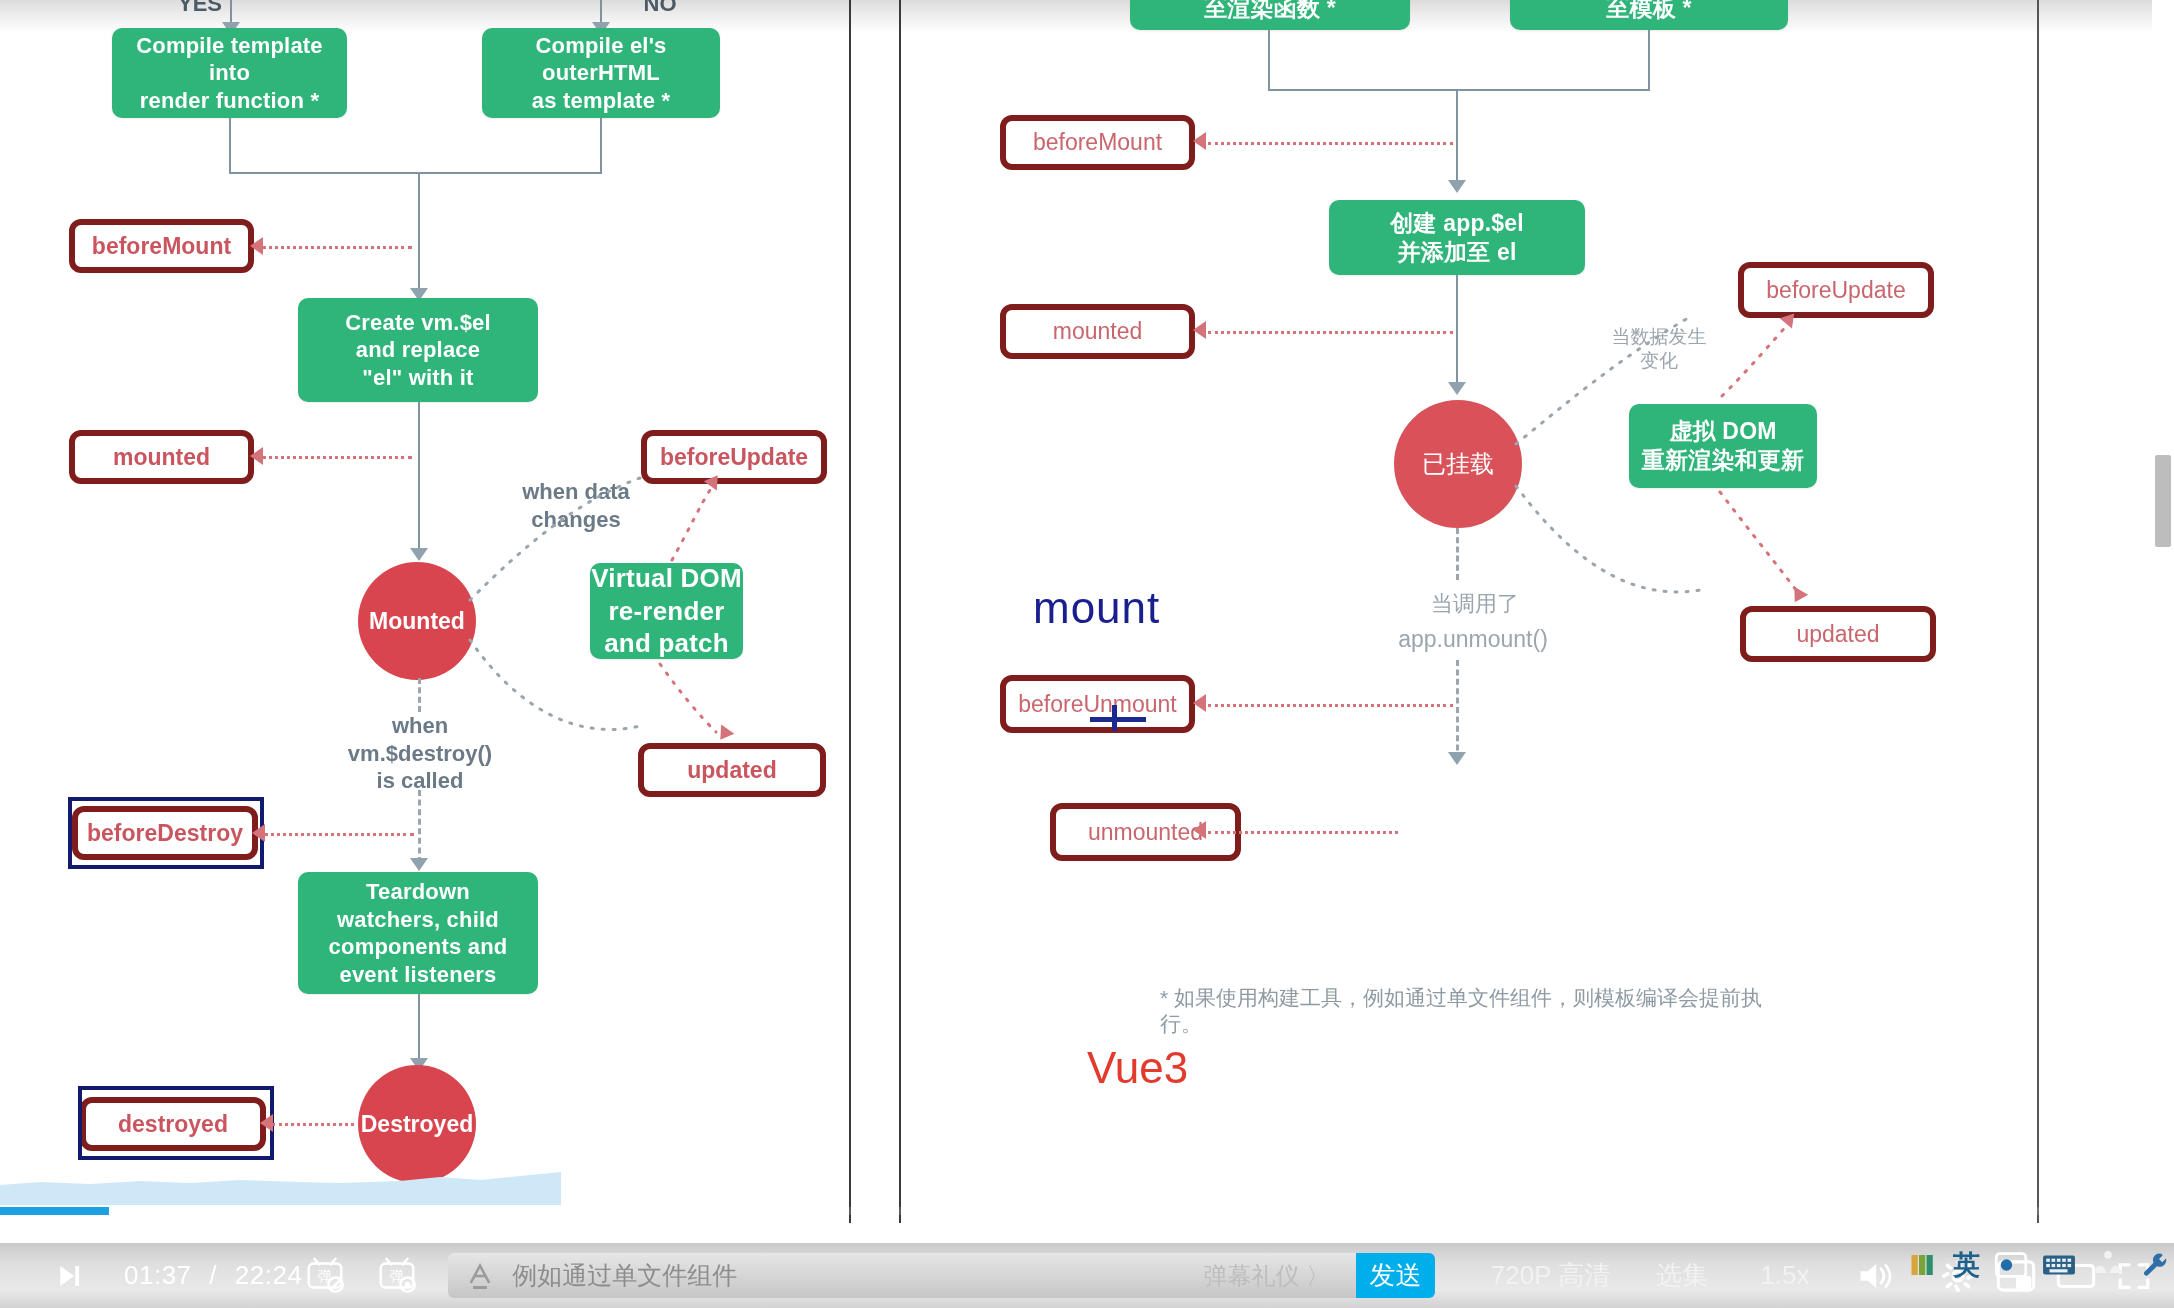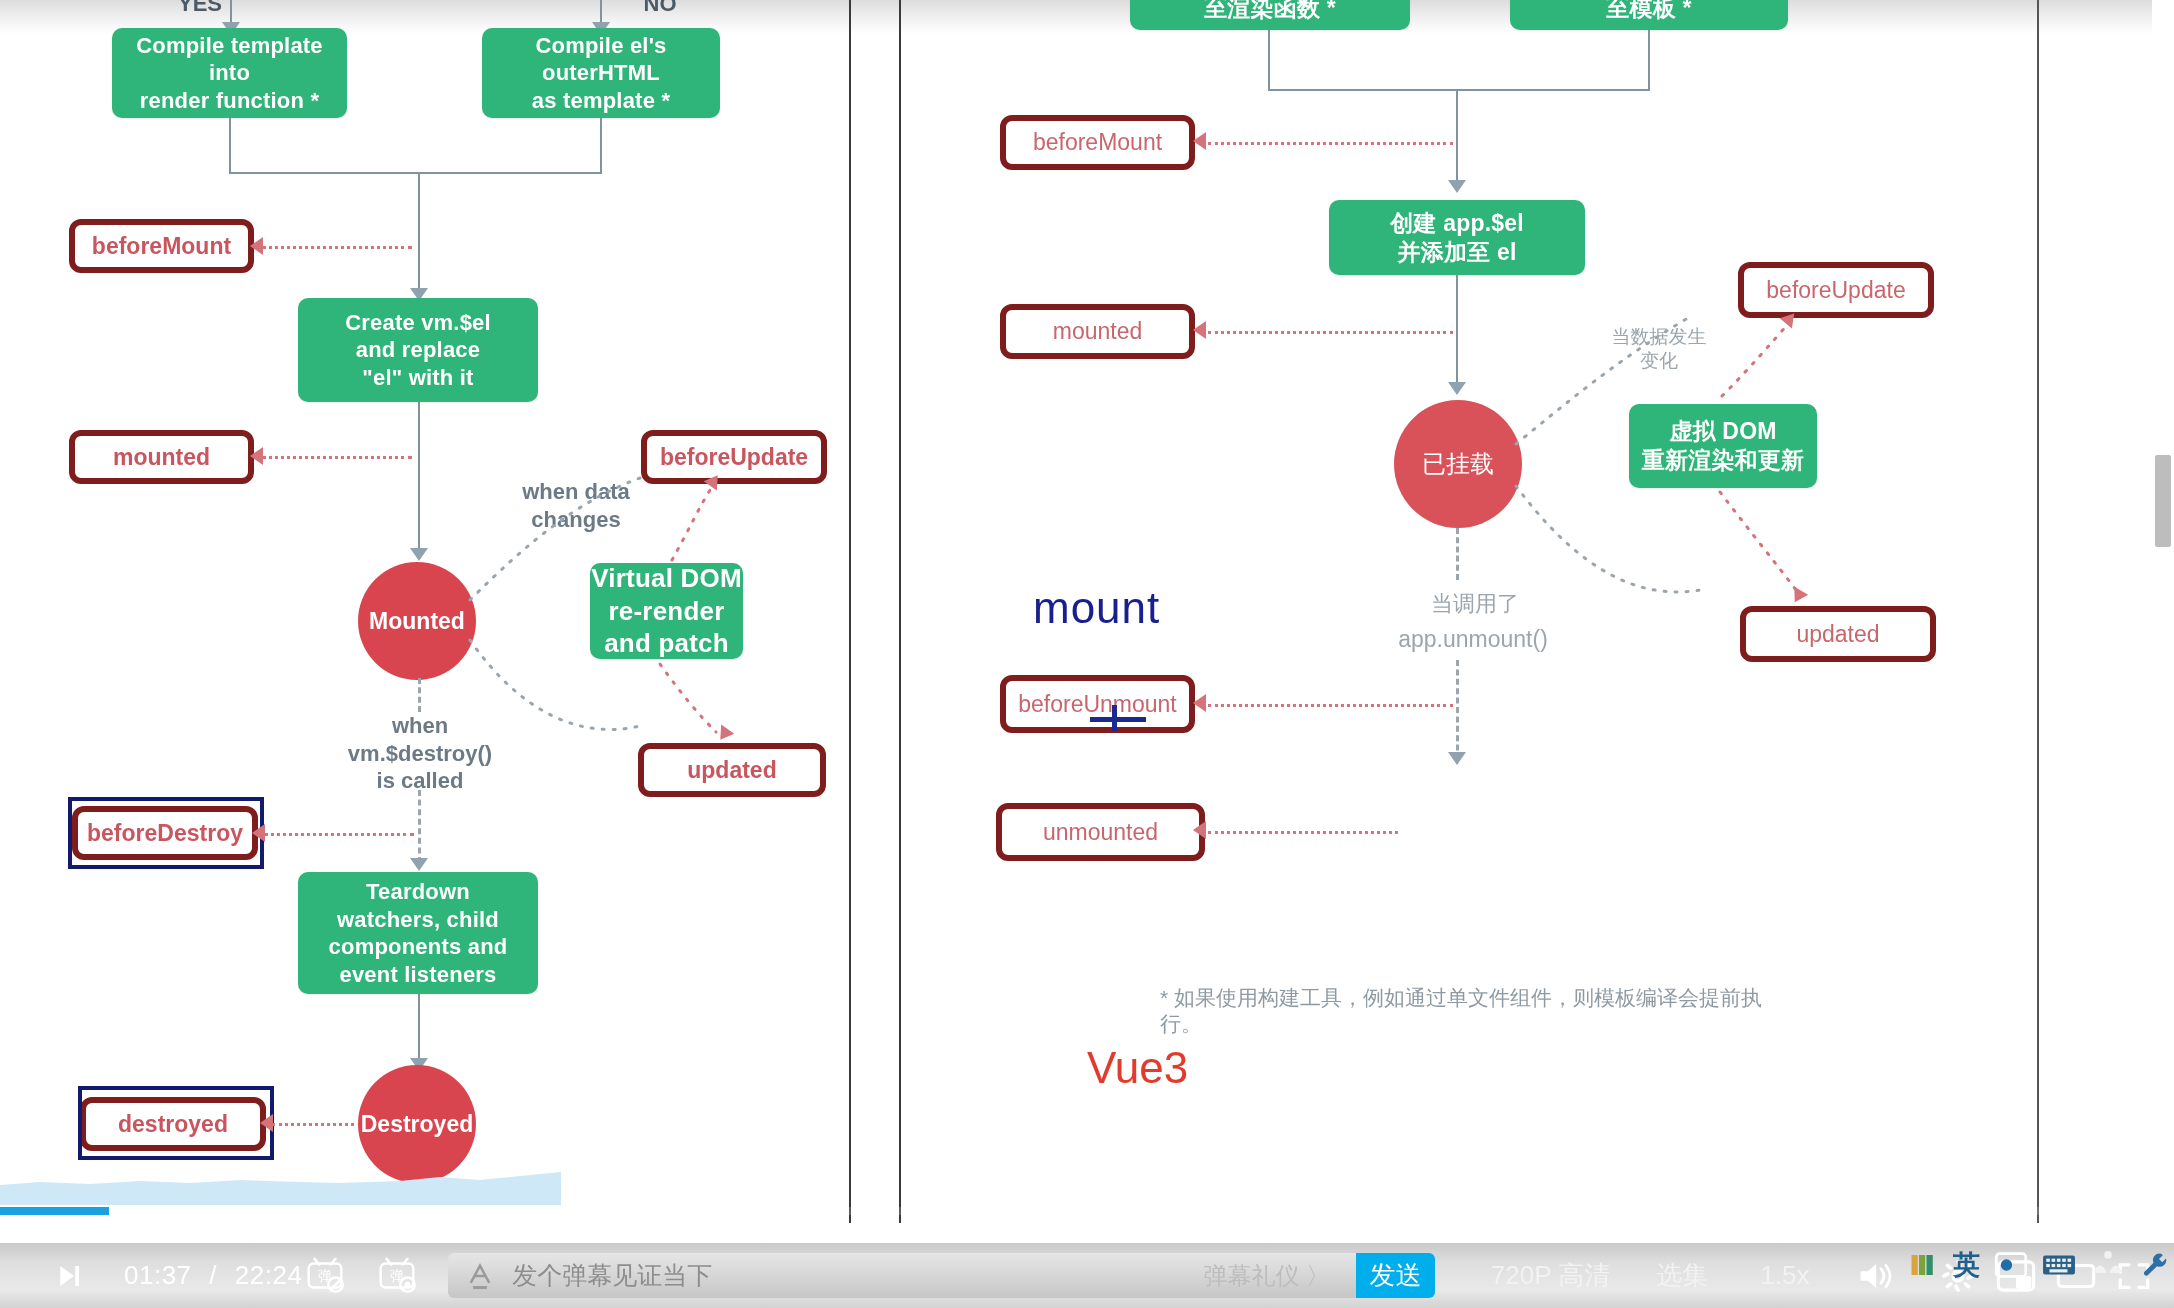--- a/index.html
+++ b/index.html
@@ -262,21 +262,21 @@
     <div class="dline vgray" style="left:1456px; top:660px; height:100px;"></div>
     <div class="arrow-d" style="left:1448px; top:752px;"></div>
 
     <div class="node hook thin" style="left:1000px; top:675px; width:195px; height:58px; font-size:23px;">beforeUnmount</div>
     <div class="dline h" style="left:1208px; top:704px; width:245px;"></div>
     <div class="arrow-l" style="left:1193px; top:694px;"></div>
     <div class="ann-underline" style="left:1090px; top:717px; width:56px; height:5px;"></div>
     <div class="ann-underline" style="left:1112px; top:705px; width:5px; height:26px;"></div>
 
 
-    <div class="node hook thin" style="left:996px; top:803px; width:209px; height:58px; font-size:23px;">unmounted</div>
+    <div class="node hook thin" style="left:1050px; top:803px; width:191px; height:58px; font-size:23px;">unmounted</div>
     <div class="dline h" style="left:1208px; top:831px; width:190px;"></div>
     <div class="arrow-l" style="left:1193px; top:821px;"></div>
 
     <svg class="curves" width="2174" height="1243">
       <path d="M 1516 444 C 1570 400, 1620 358, 1688 318" fill="none" stroke="#9aa5ad" stroke-width="3" stroke-dasharray="2 9" stroke-linecap="round"></path>
       <path d="M 1722 396 C 1750 368, 1772 342, 1790 322" fill="none" stroke="#d4737a" stroke-width="3" stroke-dasharray="2 9" stroke-linecap="round"></path>
       <path d="M 1516 486 C 1580 572, 1640 600, 1700 590" fill="none" stroke="#9aa5ad" stroke-width="3" stroke-dasharray="2 9" stroke-linecap="round"></path>
       <path d="M 1720 492 C 1752 534, 1778 566, 1796 590" fill="none" stroke="#d4737a" stroke-width="3" stroke-dasharray="2 9" stroke-linecap="round"></path>
     </svg>
     <div class="arrow-up-r" style="left:1782px; top:312px; transform:rotate(40deg);"></div>
@@ -343,21 +343,21 @@
     </div>
 
     <div class="dm-input" style="margin-left:28px; width:1130px;">
       <span class="ctrl-ico" style="width:44px; height:40px; margin-left:10px;">
         <svg width="28" height="30" viewBox="0 0 24 26">
           <path d="M4 19 L12 4 L20 19" fill="none" stroke="#9b9b9b" stroke-width="2.2"></path>
           <line x1="7.5" y1="13" x2="16.5" y2="13" stroke="#9b9b9b" stroke-width="2.2"></line>
           <line x1="6" y1="23" x2="18" y2="23" stroke="#9b9b9b" stroke-width="2.6"></line>
         </svg>
       </span>
-      <span class="dm-ph" style="margin-left:10px;">发个弹幕见证当下</span>
+      <span class="dm-ph" style="margin-left:10px;">例如通过单文件组件</span>
       <span style="flex:1;"></span>
       <span class="dm-etiquette" style="margin-right:26px;">弹幕礼仪 〉</span>
     </div>
 
     <div class="send-btn" style="width:98px;">发送</div>
 
     <div class="ctrl-txt" style="margin-left:56px;">720P 高清</div>
     <div class="ctrl-txt" style="margin-left:46px;">选集</div>
     <div class="ctrl-txt" style="margin-left:52px;">1.5x</div>
 

